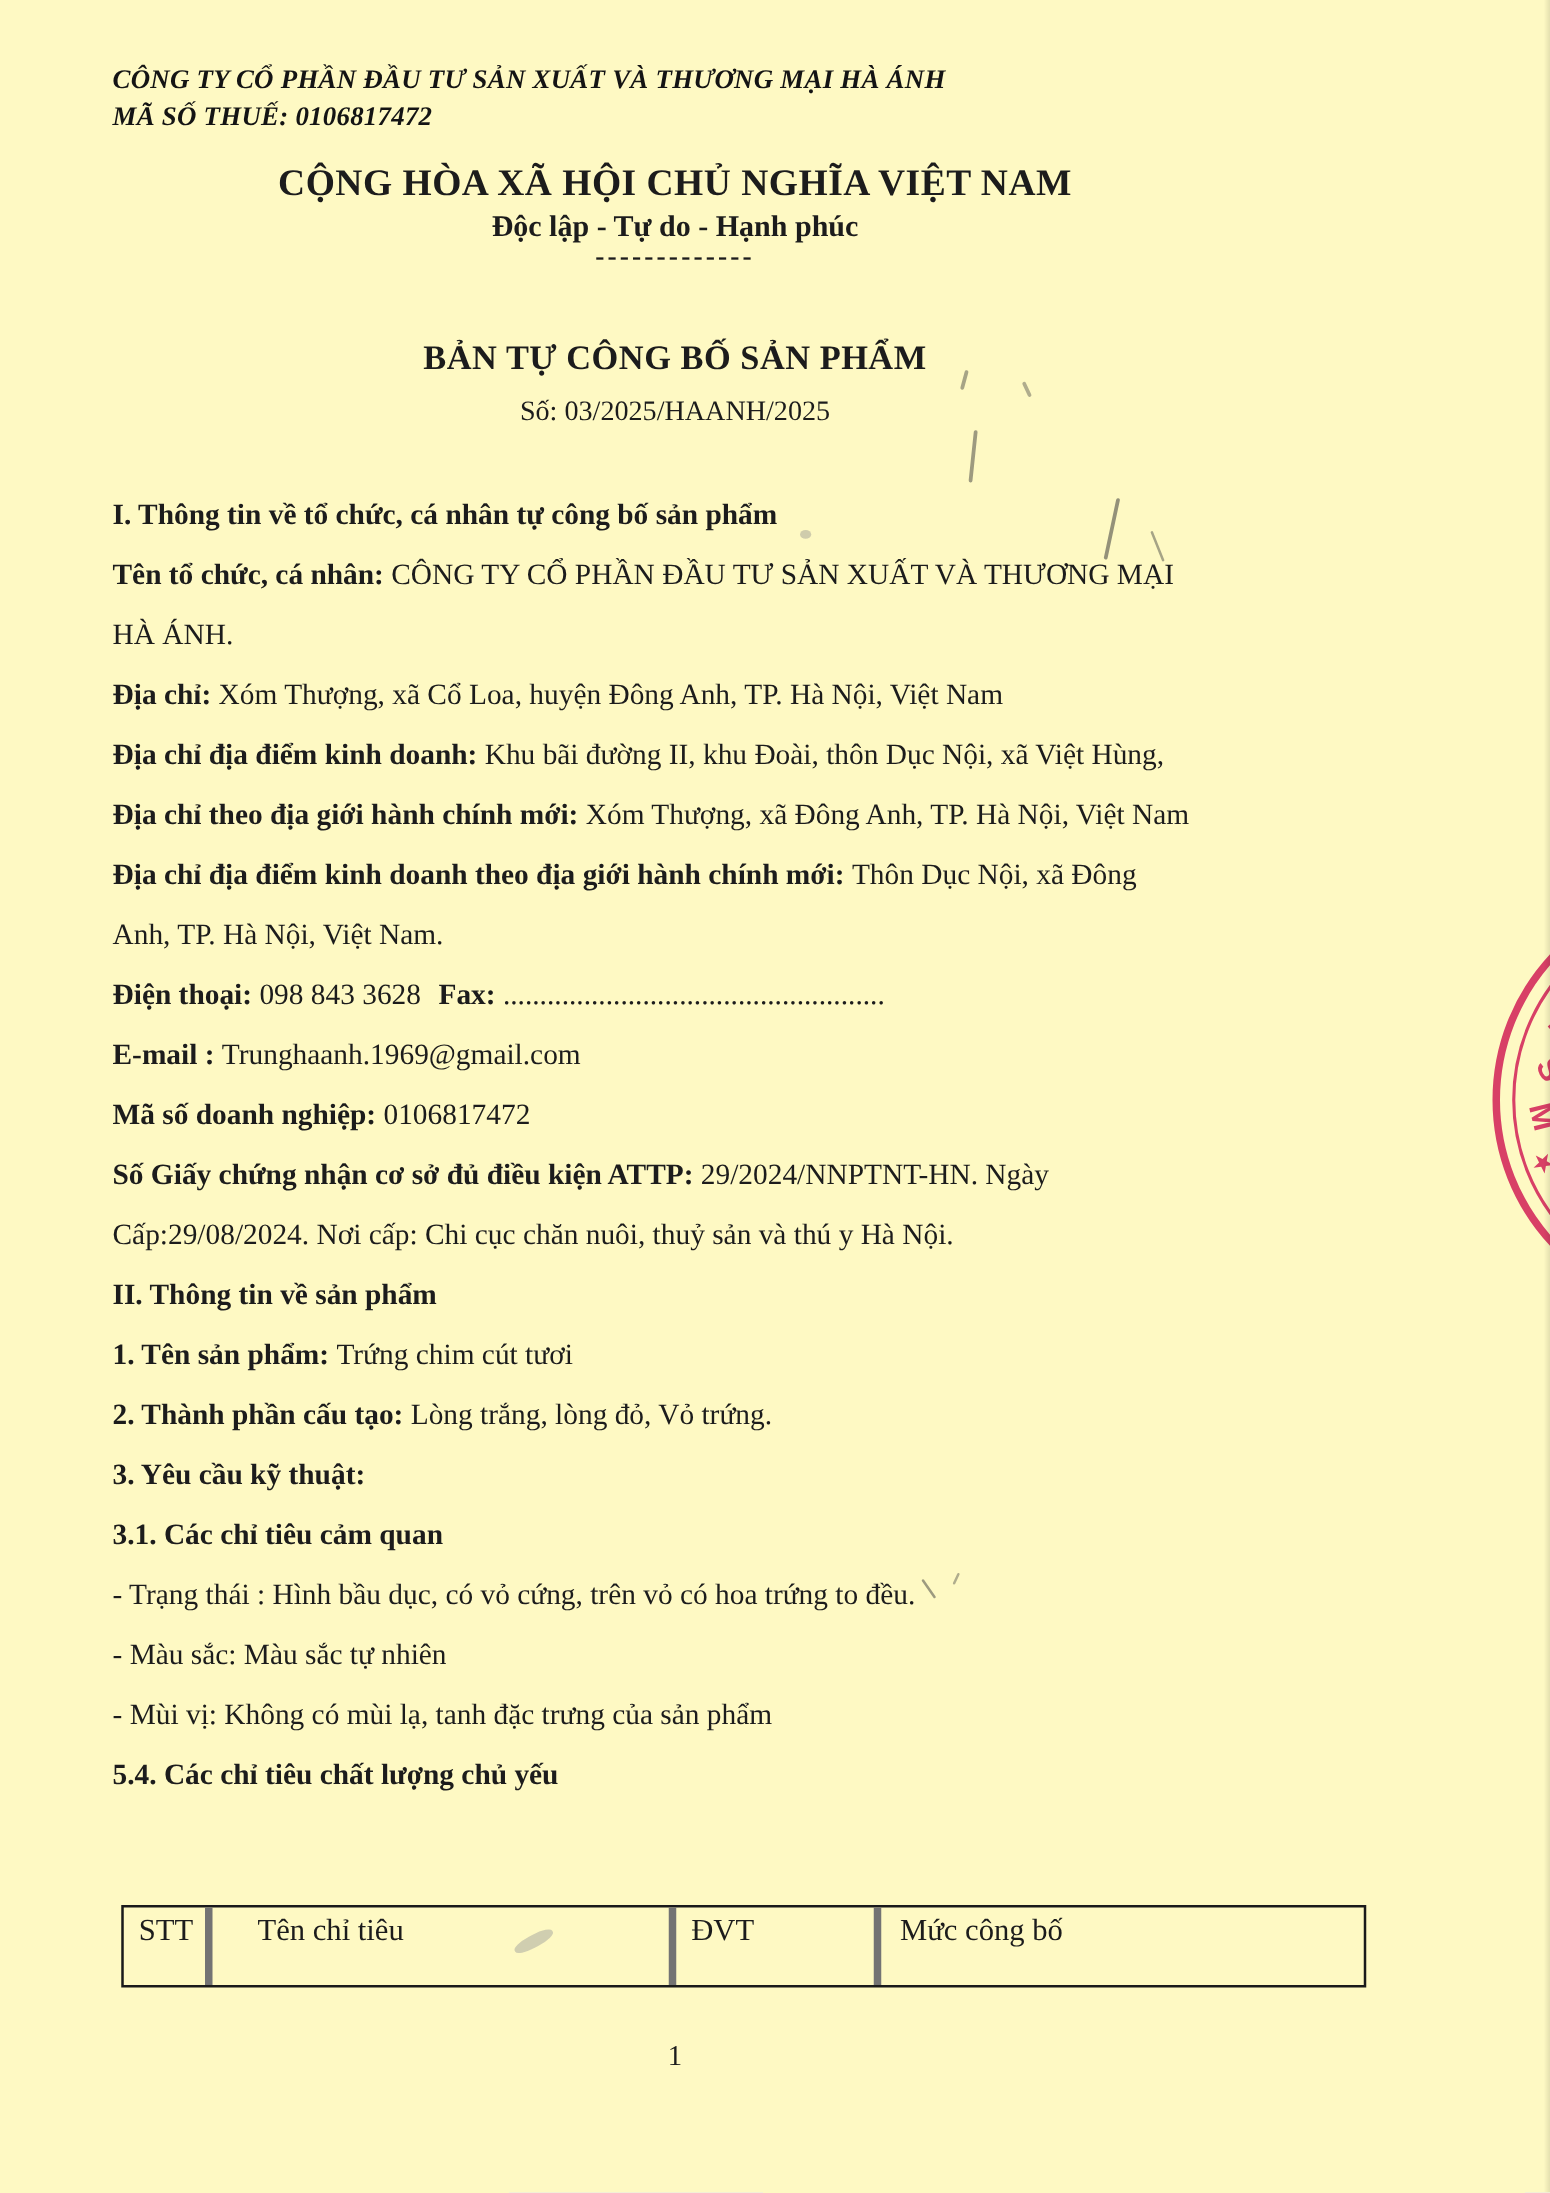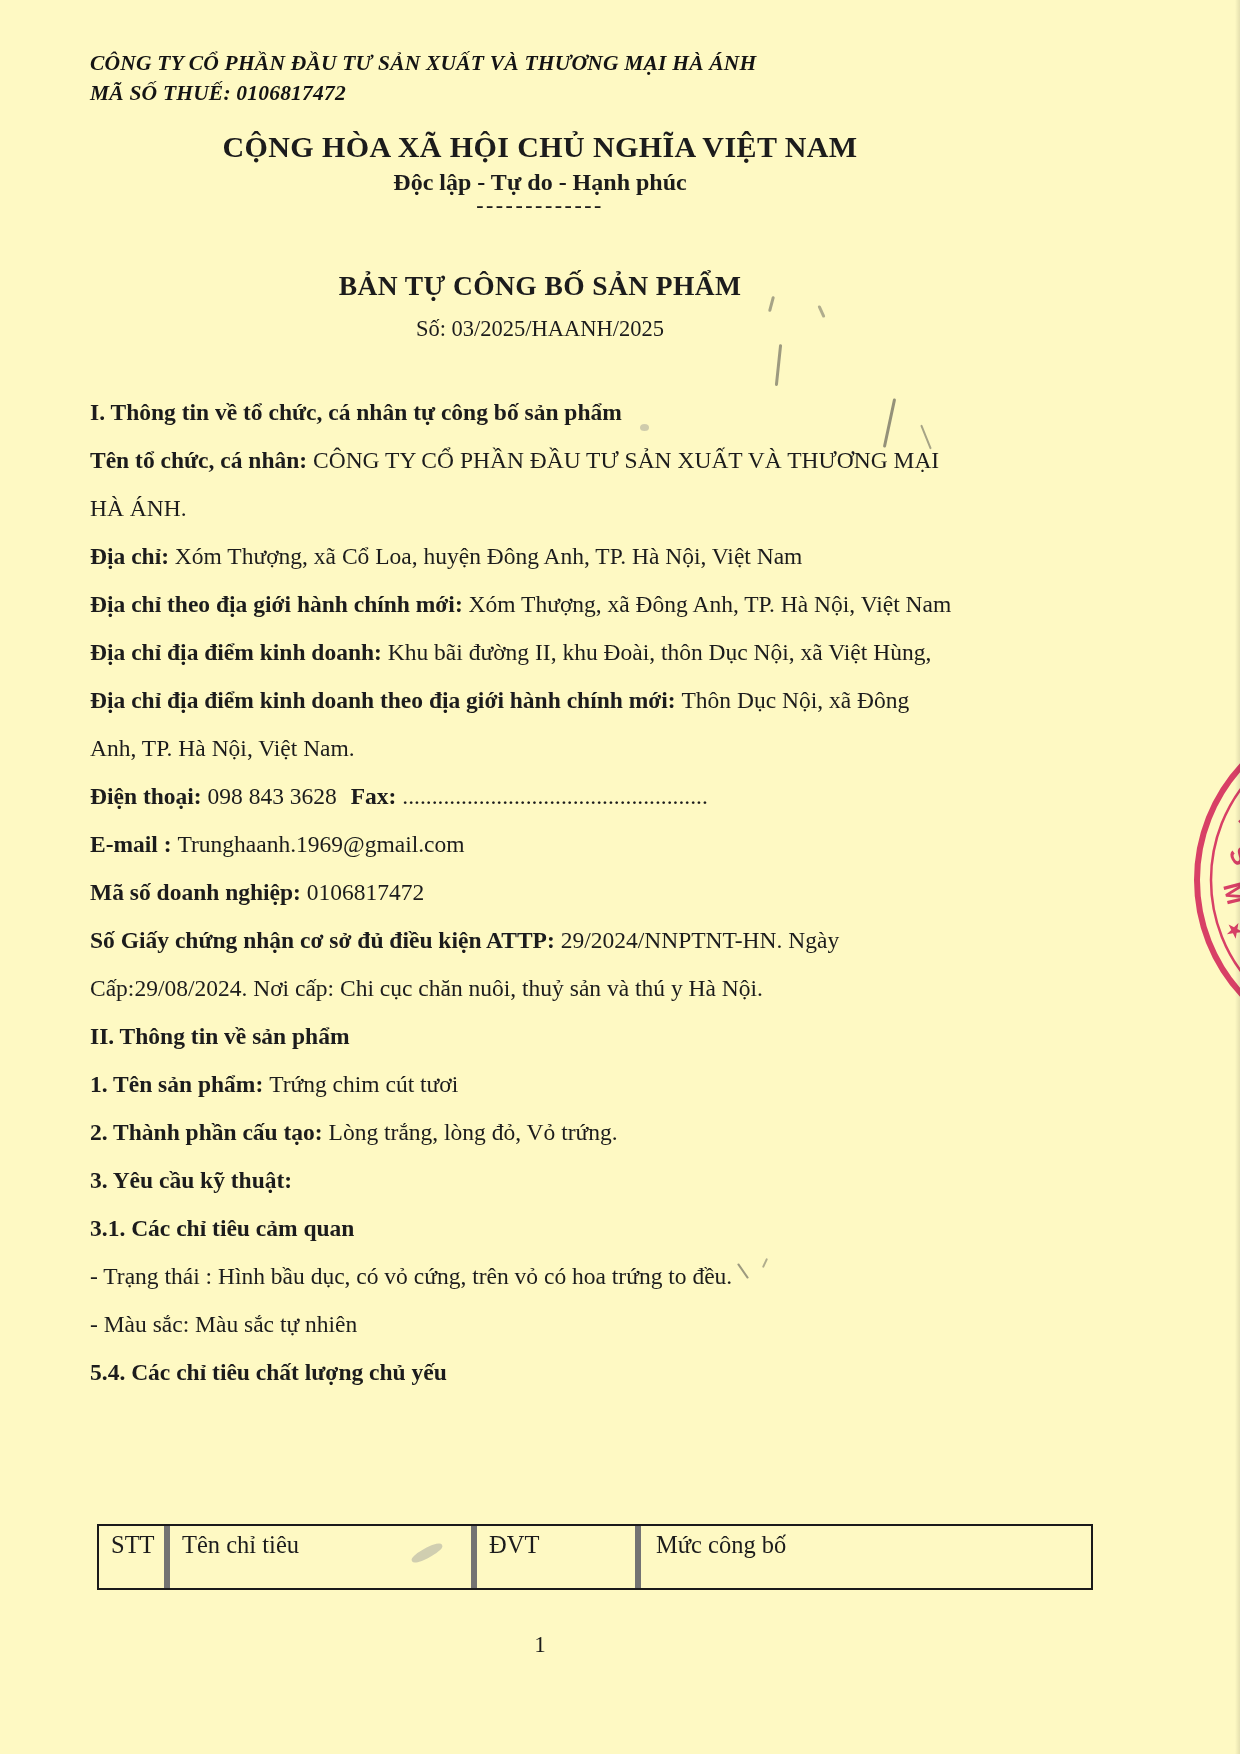--- a/index.html
+++ b/index.html
@@ -35,21 +35,21 @@
   .ln{height:48px; line-height:48px; white-space:nowrap;}
   .b{font-weight:bold;}
   .gap{padding-left:14px;}
   .tbl{
     position:absolute; left:97px; top:1524px; width:996px; height:66px;
     border:2.5px solid #1a1a1a; display:flex; box-sizing:border-box;
     font-size:24.5px; background:transparent;
   }
   .cell{box-sizing:border-box; padding:5px 8px 0 12px; border-right:6px solid #737373; overflow:hidden; white-space:nowrap;}
   .c1{width:71px;}
-  .c2{width:307px;}
+  .c2{width:347px;margin-left:24px;}
   .c3{width:164px;}
   .c4{flex:1; border-right:none;padding-left:15px;}
   .pgnum{position:absolute; left:90px; top:1632px; width:900px; text-align:center; font-size:23px;}
   .stamp{position:absolute; left:1165px; top:680px; width:400px; height:400px; opacity:0.92;}
   .stamp text{font-family:"Liberation Sans","DejaVu Sans",sans-serif; font-weight:bold;}
   .art{position:absolute; pointer-events:none;}
   .stroke{background:#3c3c3c; border-radius:2px;}
 </style>
 </head>
 <body>
@@ -68,36 +68,37 @@
   </div>
 
   <div class="doc-title">BẢN TỰ CÔNG BỐ SẢN PHẨM</div>
   <div class="doc-number">Số: 03/2025/HAANH/2025</div>
 
   <div class="body-text">
     <div class="ln"><span class="b">I. Thông tin về tổ chức, cá nhân tự công bố sản phẩm</span></div>
     <div class="ln"><span class="b">Tên tổ chức, cá nhân: </span><span>CÔNG TY CỔ PHẦN ĐẦU TƯ SẢN XUẤT VÀ THƯƠNG MẠI</span></div>
     <div class="ln"><span>HÀ ÁNH.</span></div>
     <div class="ln"><span class="b">Địa chỉ: </span><span>Xóm Thượng, xã Cổ Loa, huyện Đông Anh, TP. Hà Nội, Việt Nam</span></div>
+    <div class="ln"><span class="b">Địa chỉ địa điểm kinh doanh: </span><span>Khu bãi đường II, khu Đoài, thôn Dục Nội, xã Việt Hùng,</span></div>
     <div class="ln"><span class="b">Địa chỉ theo địa giới hành chính mới: </span><span>Xóm Thượng, xã Đông Anh, TP. Hà Nội, Việt Nam</span></div>
-    <div class="ln"><span class="b">Địa chỉ địa điểm kinh doanh: </span><span>Khu bãi đường II, khu Đoài, thôn Dục Nội, xã Việt Hùng,</span></div>
     <div class="ln"><span class="b">Địa chỉ địa điểm kinh doanh theo địa giới hành chính mới: </span><span>Thôn Dục Nội, xã Đông</span></div>
     <div class="ln"><span>Anh, TP. Hà Nội, Việt Nam.</span></div>
     <div class="ln"><span class="b">Điện thoại: </span><span>098 843 3628</span><span class="b gap">Fax: </span><span>....................................................</span></div>
     <div class="ln"><span class="b">E-mail : </span><span>Trunghaanh.1969@gmail.com</span></div>
     <div class="ln"><span class="b">Mã số doanh nghiệp: </span><span>0106817472</span></div>
     <div class="ln"><span class="b">Số Giấy chứng nhận cơ sở đủ điều kiện ATTP: </span><span>29/2024/NNPTNT-HN. Ngày</span></div>
     <div class="ln"><span>Cấp:29/08/2024. Nơi cấp: Chi cục chăn nuôi, thuỷ sản và thú y Hà Nội.</span></div>
     <div class="ln"><span class="b">II. Thông tin về sản phẩm</span></div>
     <div class="ln"><span class="b">1. Tên sản phẩm: </span><span>Trứng chim cút tươi</span></div>
     <div class="ln"><span class="b">2. Thành phần cấu tạo: </span><span>Lòng trắng, lòng đỏ, Vỏ trứng.</span></div>
     <div class="ln"><span class="b">3. Yêu cầu kỹ thuật:</span></div>
     <div class="ln"><span class="b">3.1. Các chỉ tiêu cảm quan</span></div>
     <div class="ln"><span>- Trạng thái : Hình bầu dục, có vỏ cứng, trên vỏ có hoa trứng to đều.</span></div>
     <div class="ln"><span>- Màu sắc: Màu sắc tự nhiên</span></div>
+    <div class="ln"><span>- Mùi vị: Không có mùi lạ, tanh đặc trưng của sản phẩm</span></div>
     <div class="ln"><span class="b">5.4. Các chỉ tiêu chất lượng chủ yếu</span></div>
   </div>
 
   <div class="tbl">
     <div class="cell c1">STT</div>
     <div class="cell c2">Tên chỉ tiêu</div>
     <div class="cell c3">ĐVT</div>
     <div class="cell c4">Mức công bố</div>
   </div>
 

